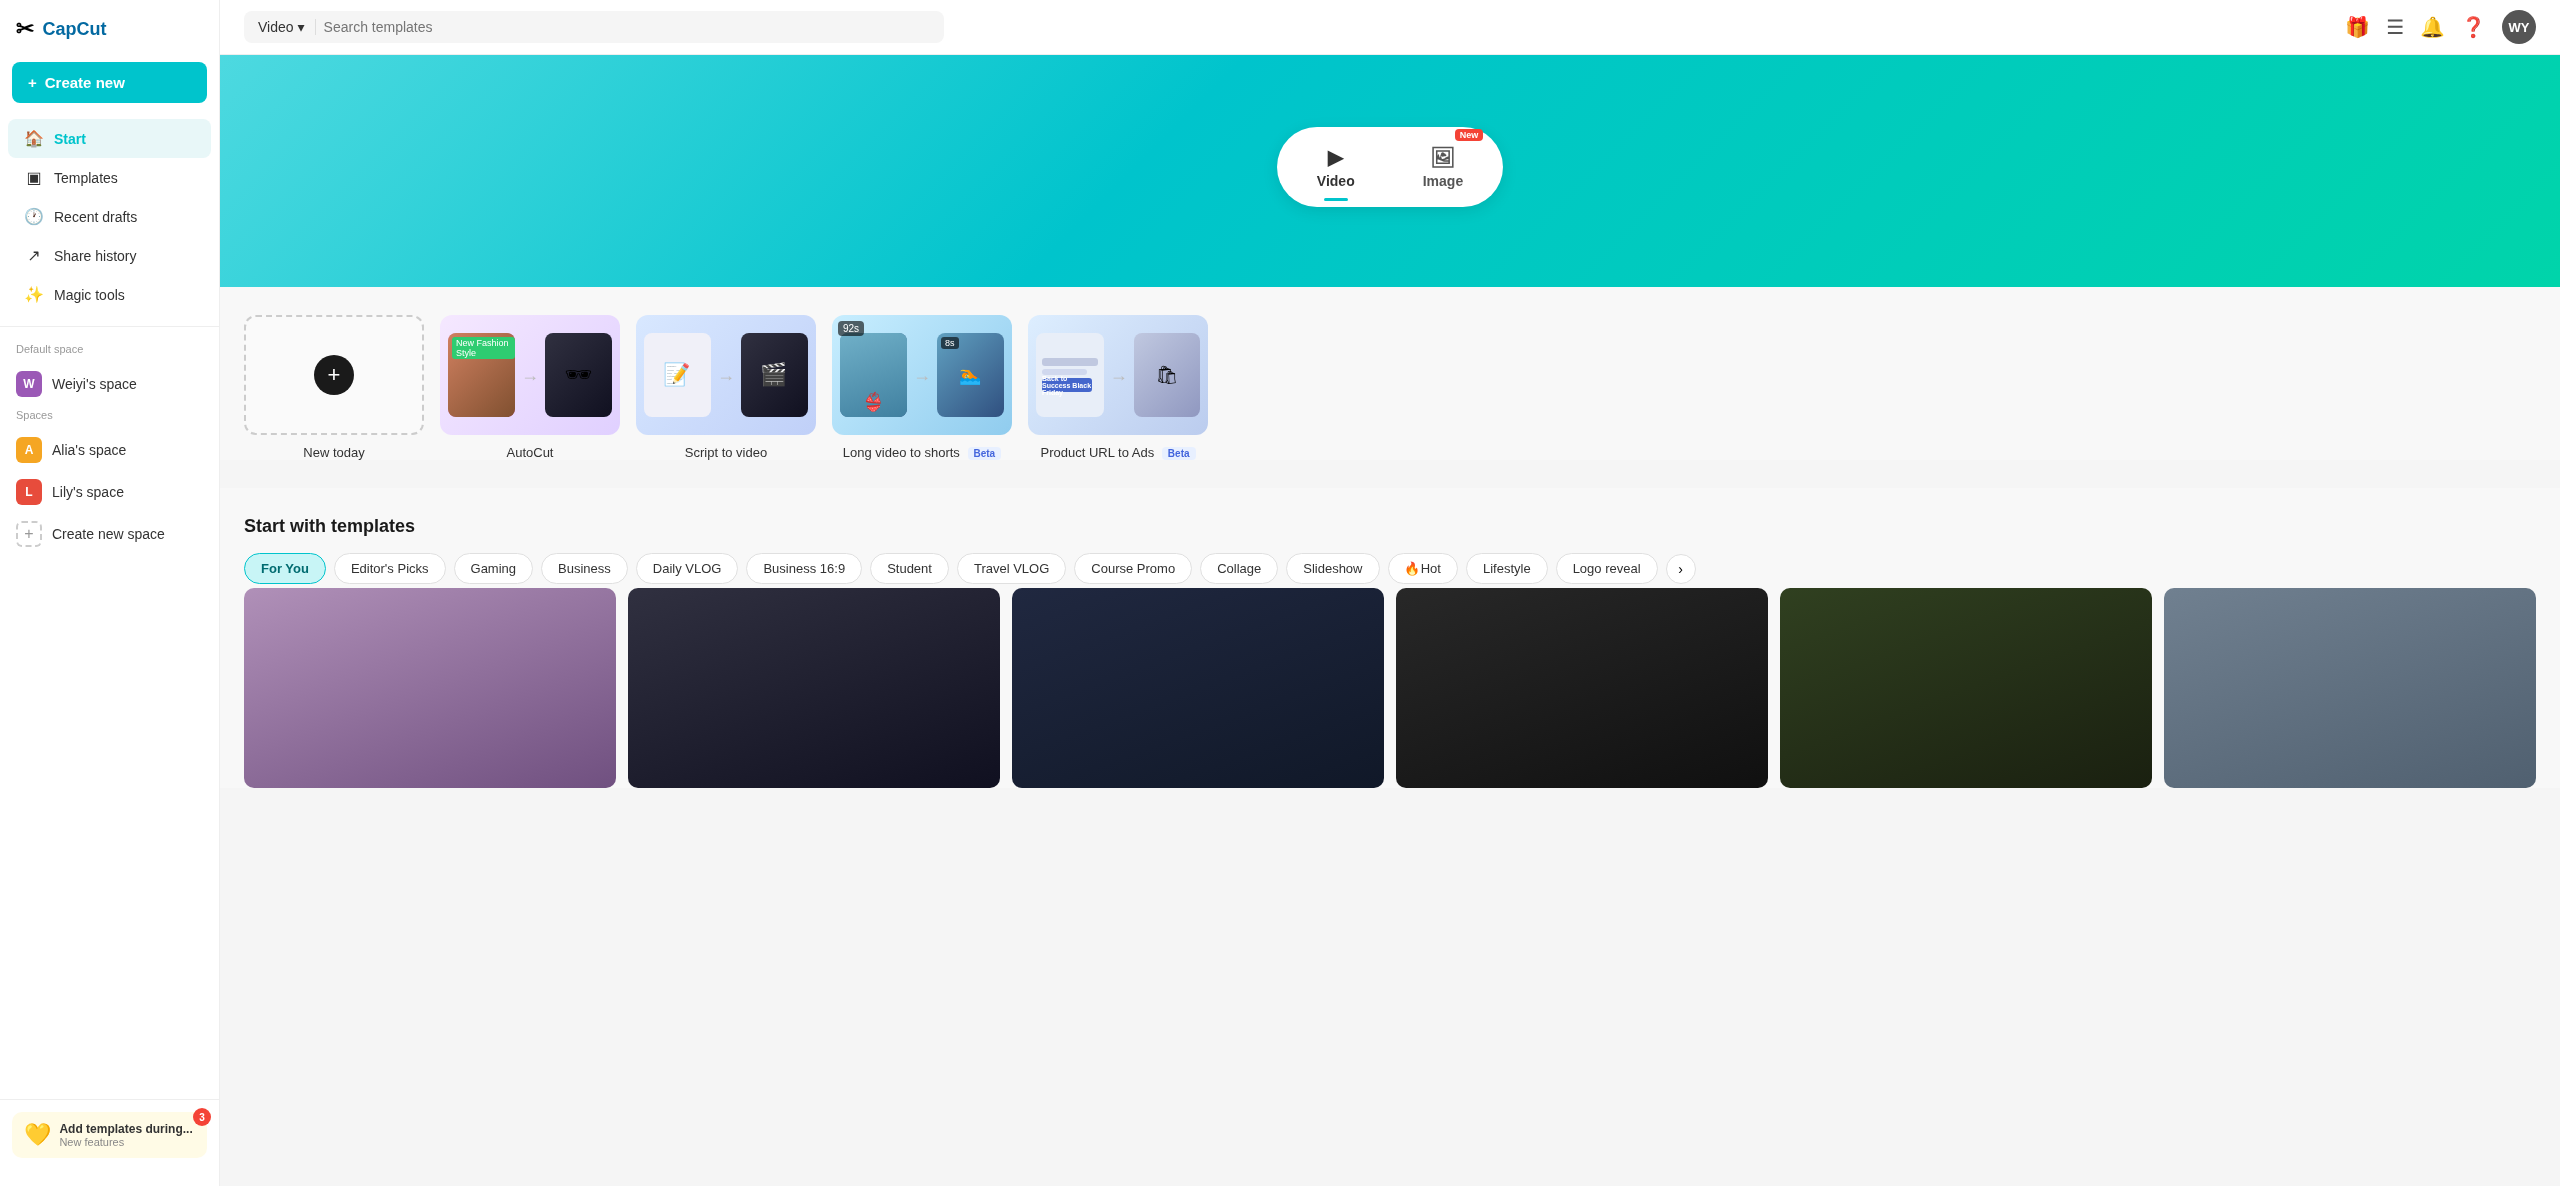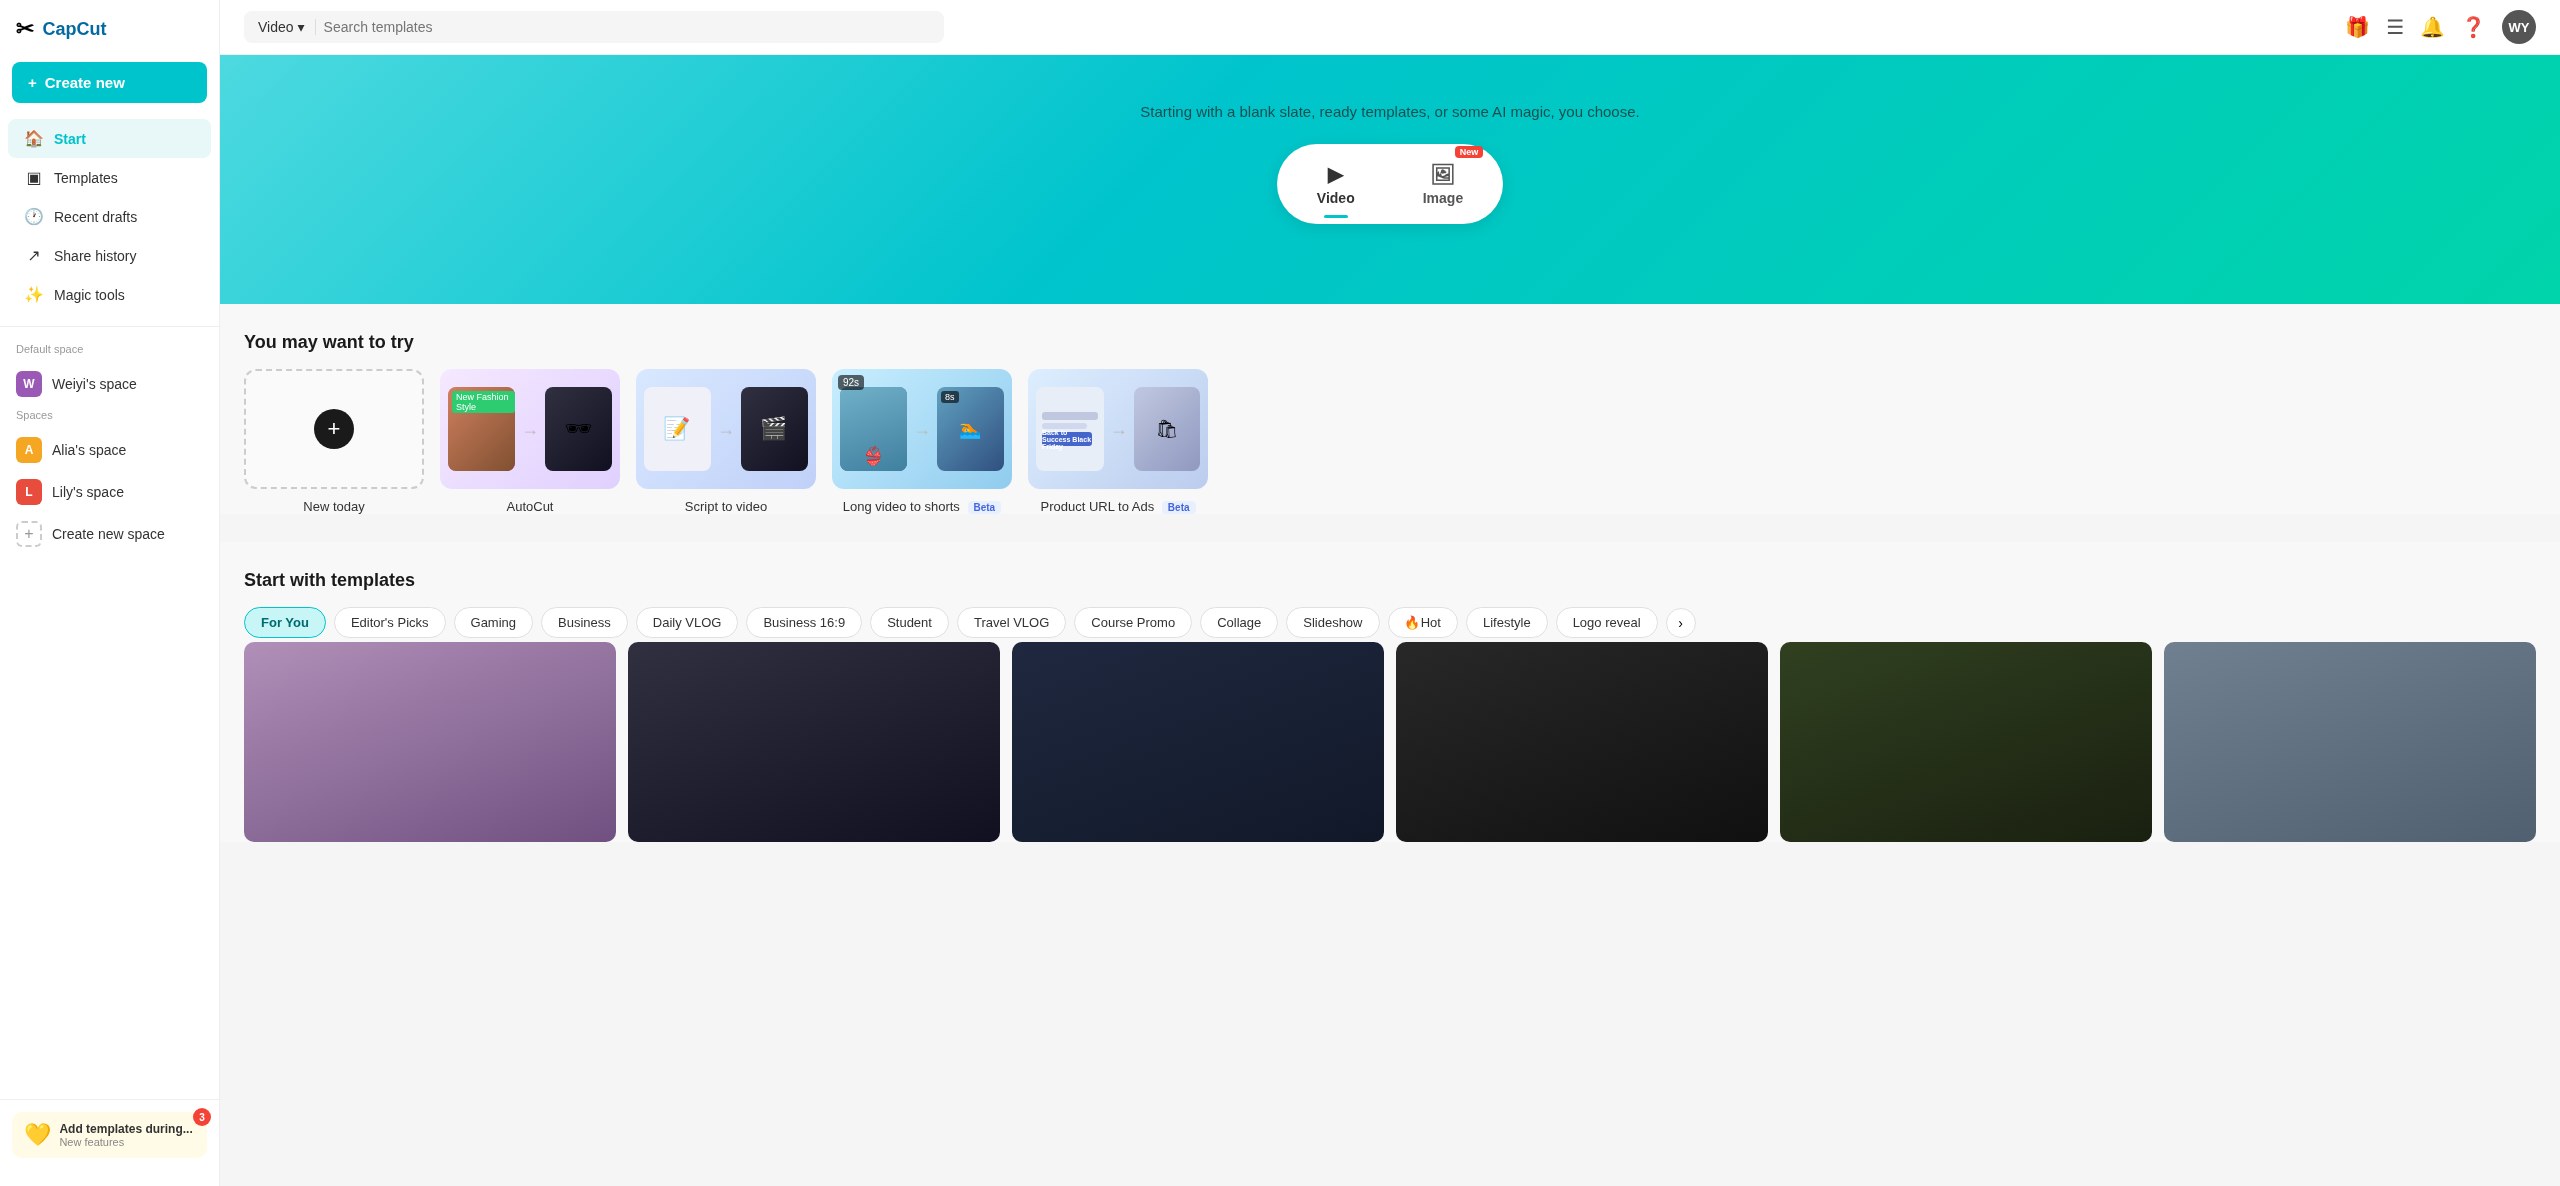--- a/index.html
+++ b/index.html
@@ -514,38 +514,36 @@
       <span class="header-icon">☰</span>
       <span class="header-icon">🔔</span>
       <span class="header-icon">❓</span>
       <div class="avatar">WY</div>
     </div>
   </div>
 
   <div class="content">
 
     <div class="hero">
-      <p>Starting with a blank slate, ready templates, or some AI magic, you choose.</p>
       <div>
         <div class="hero-tabs">
           <div class="hero-tab active">
             <span class="hero-tab-icon">▶</span>
             <span>Video</span>
           </div>
           <div class="hero-tab" style="position:relative;">
             <span class="new-badge">New</span>
             <span class="hero-tab-icon">🖼</span>
             <span>Image</span>
           </div>
         </div>
       </div>
     </div>
 
     <div class="section">
-      <div class="section-title">You may want to try</div>
       <div class="try-cards">
 
         <div class="try-card">
           <div class="try-card-visual new-video-card">
             <div class="new-video-plus">+</div>
           </div>
           <span class="try-card-label">New today</span>
         </div>
 
         <div class="try-card">

